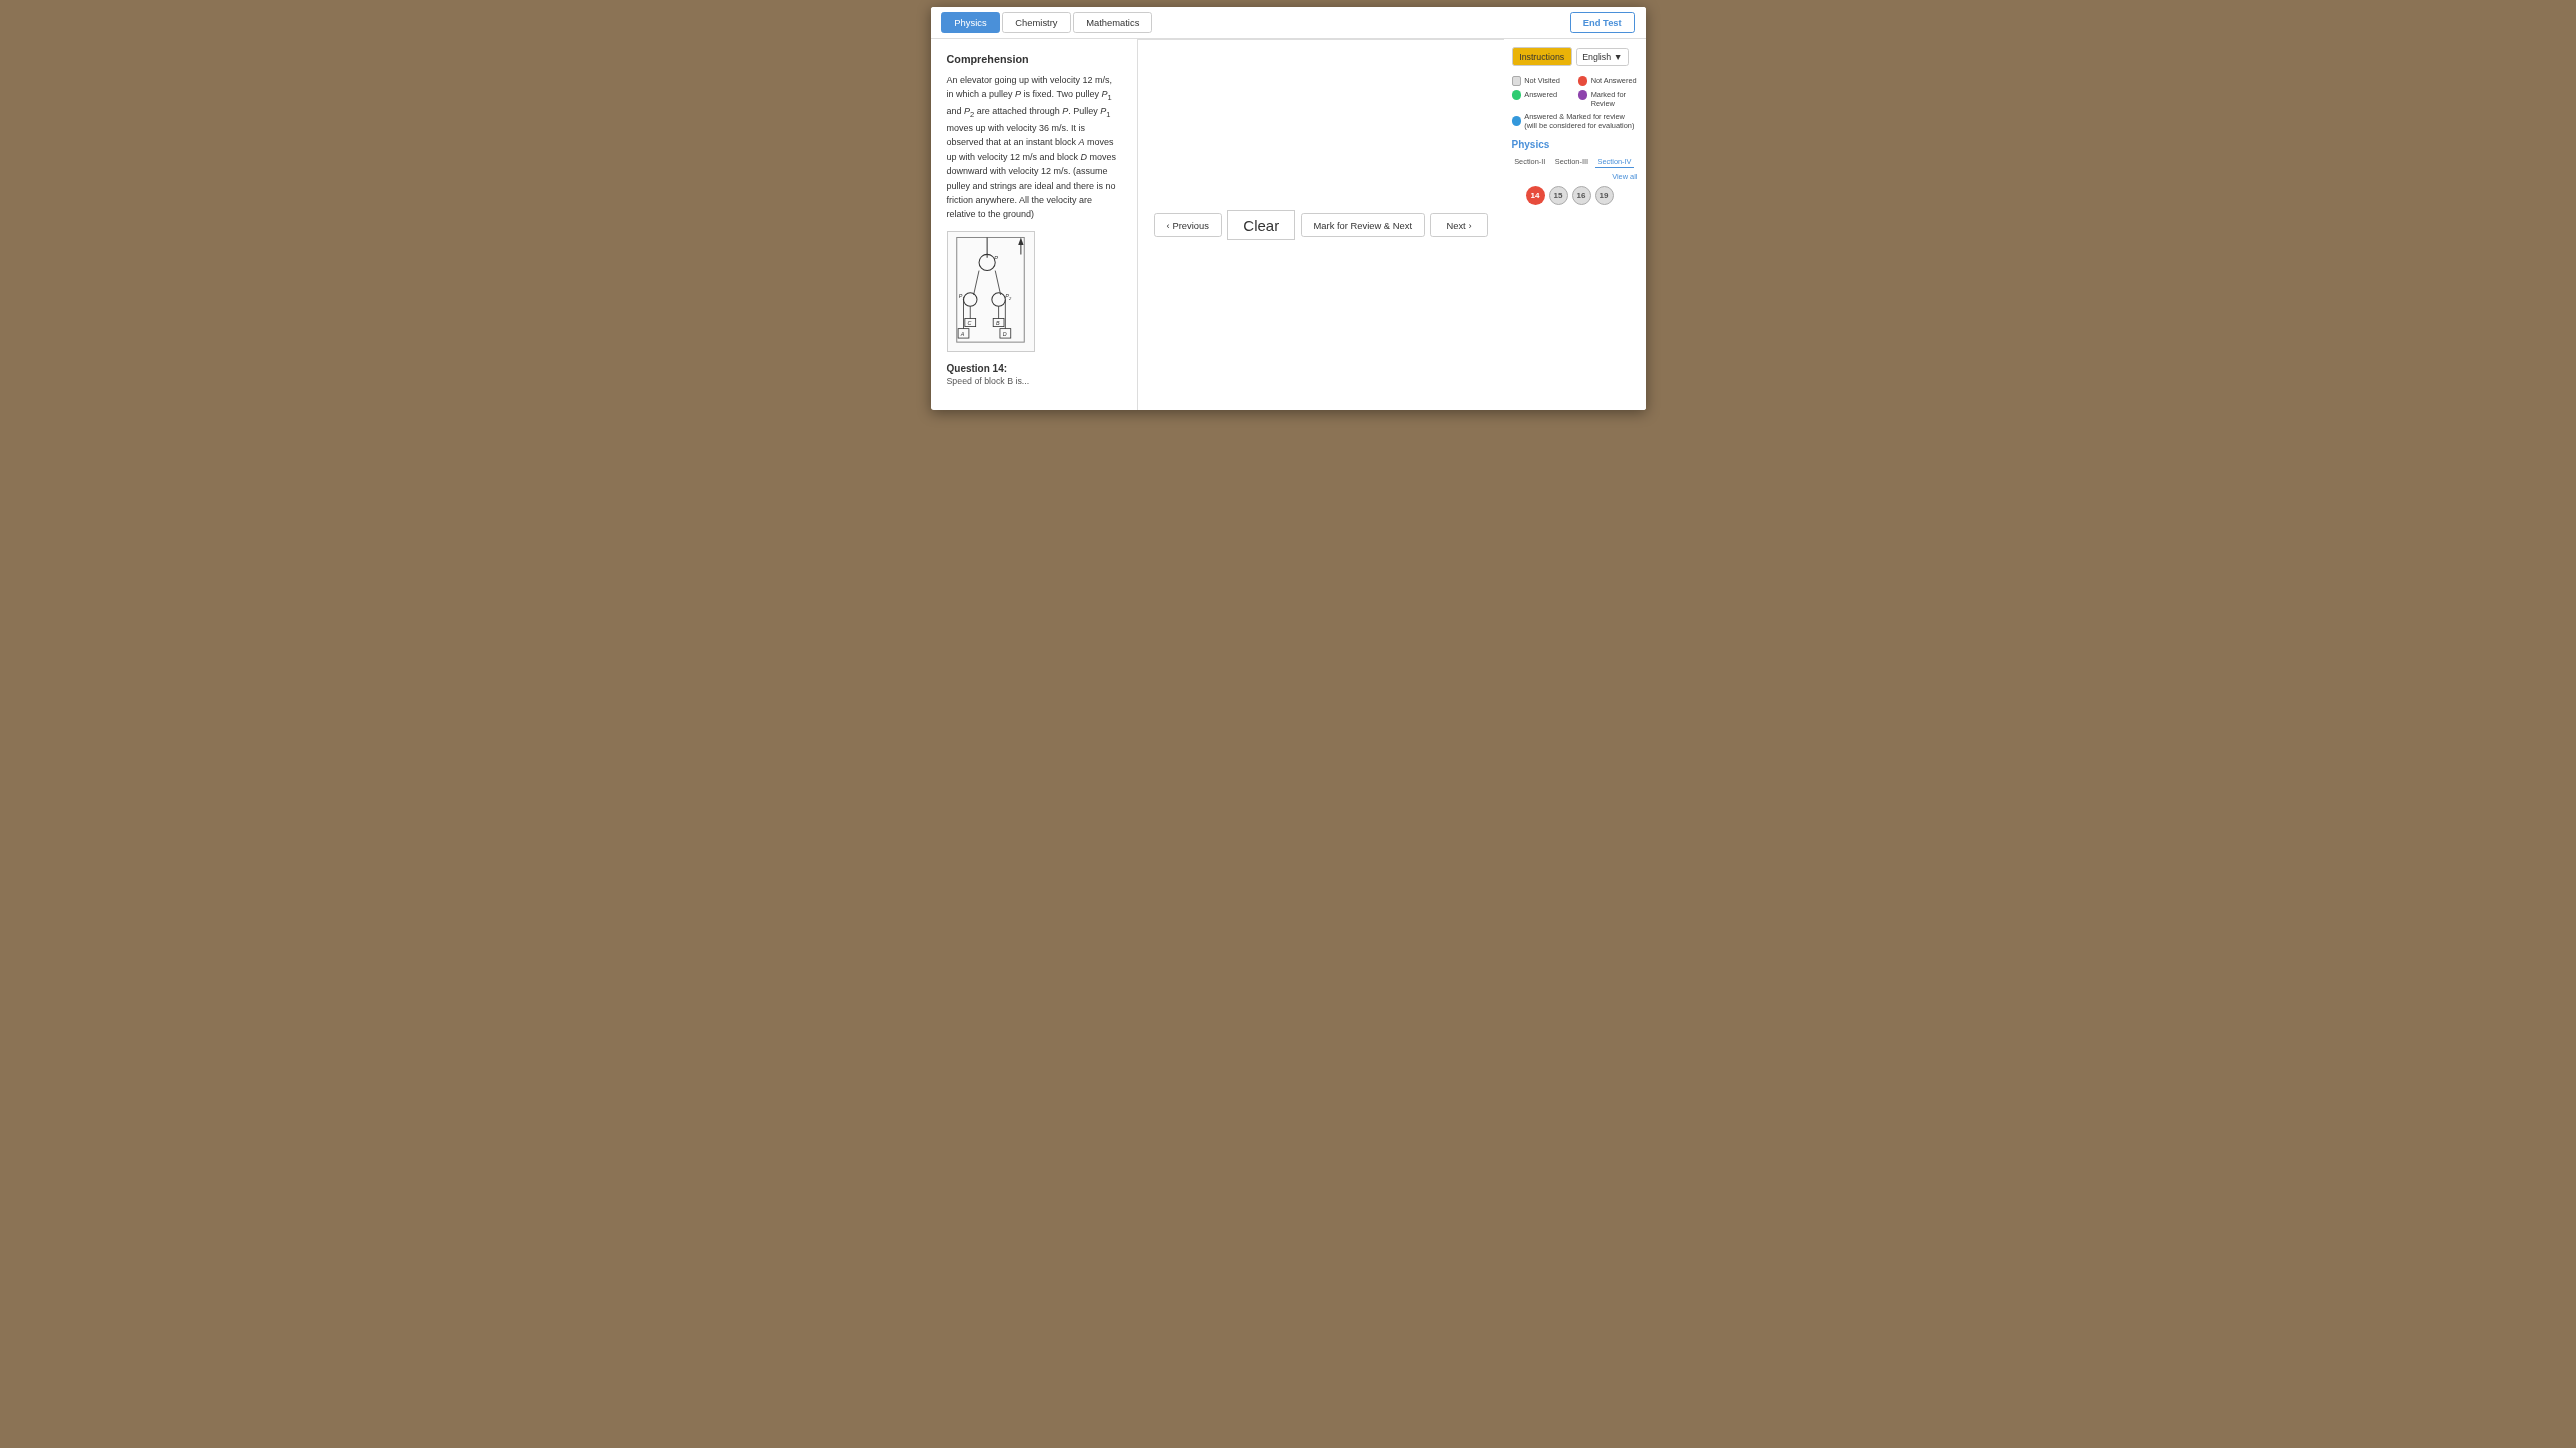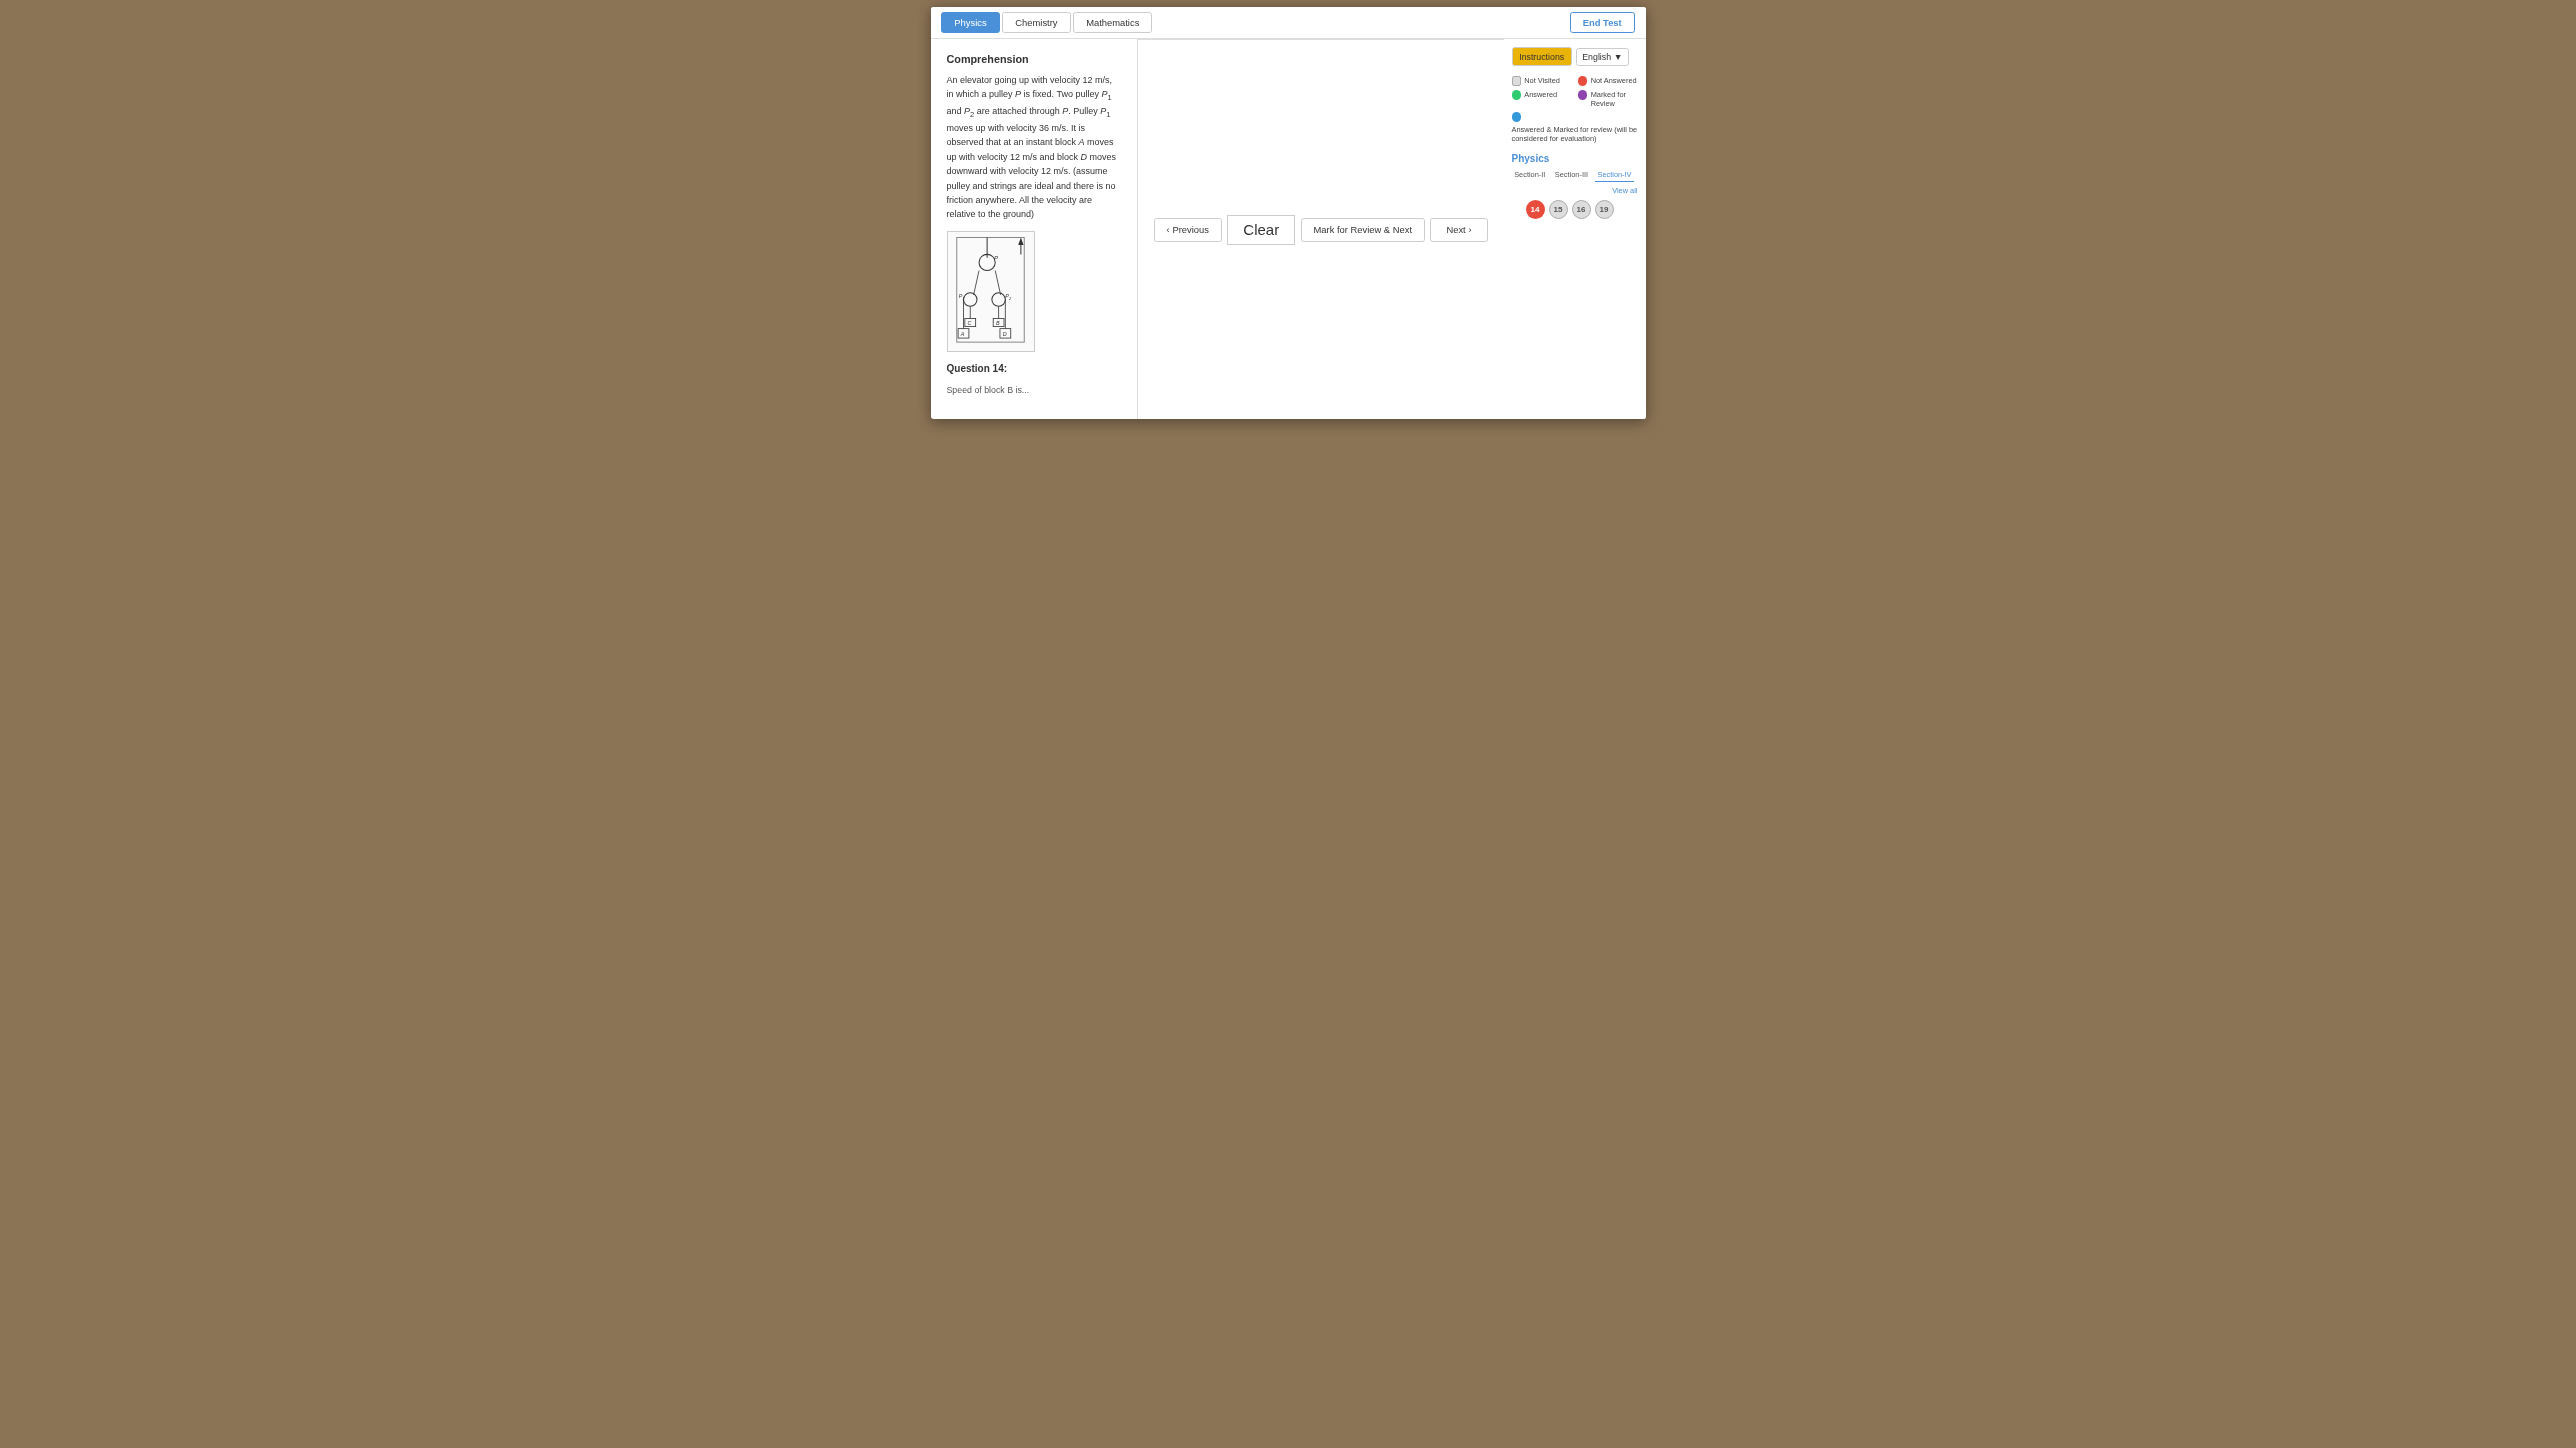--- a/index.html
+++ b/index.html
@@ -94,21 +94,21 @@
       position: relative;
     }
     .diagram-svg {
       width: 81px;
       height: 115px;
     }
     .question-label {
       font-size: 10px;
       font-weight: bold;
       color: #333;
-      margin-bottom: 11px;
+      margin-bottom: 2px;
     }
     .question-subtext {
       font-size: 8.8px;
       color: #555;
       margin-bottom: 10.8px;
     }
     
     .bottom-bar {
       display: flex;
       gap: 5.4px;
@@ -218,25 +218,24 @@
     .dot-answered { background: #2ecc71; border-radius: 50%; }
     .dot-marked { background: #8e44ad; border-radius: 50%; }
     .dot-answered-marked {
       background: #3498db;
       border-radius: 50%;
       position: relative;
     }
     .legend-item-full {
       grid-column: 1 / -1;
       display: flex;
-      align-items: flex-start;
+      align-items: center;
       gap: 3.4px;
       font-size: 7.4px;
       color: #444;
-      flex-direction: column;
     }
     .physics-section-label {
       font-size: 10px;
       font-weight: bold;
       color: #4A90D9;
       margin-bottom: 5.4px;
     }
     .section-tabs {
       display: flex;
       gap: 4px;

